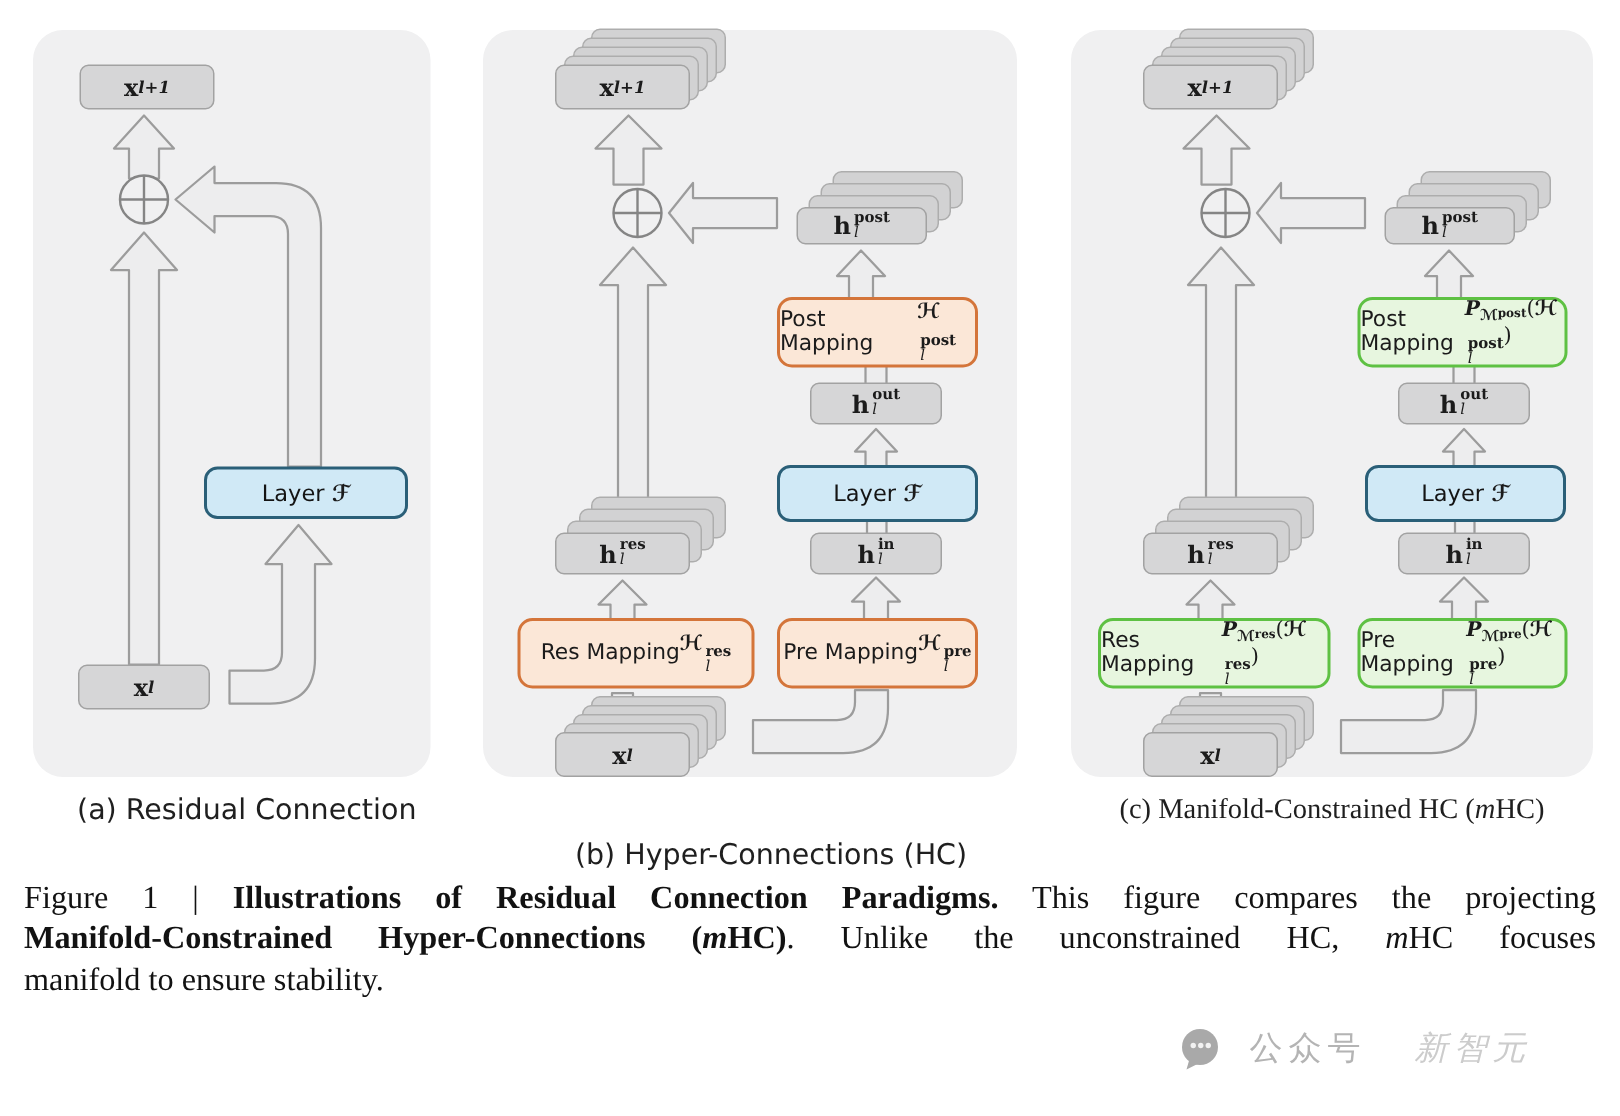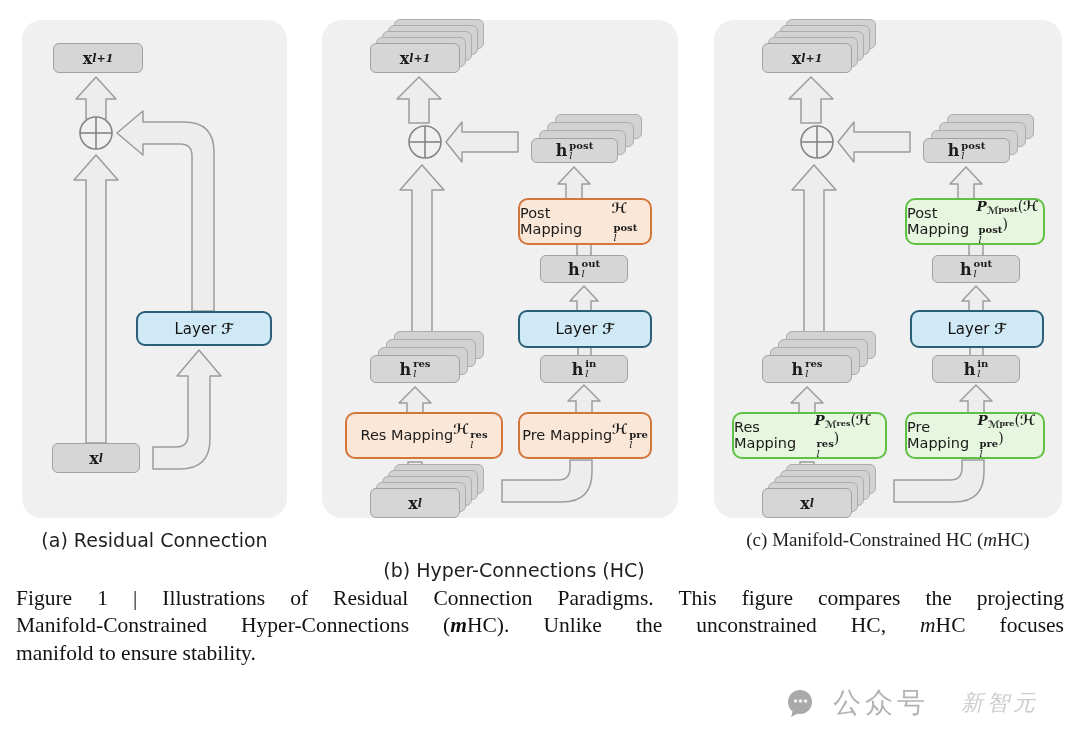--- a/index.html
+++ b/index.html
@@ -55,28 +55,28 @@
   .layer-sym{font-family:"DejaVu Sans",sans-serif;font-size:15px;font-weight:600;font-style:italic;}
 
   
   .pcap{position:absolute;top:529px;text-align:center;font-size:19px;font-weight:500;color:#1f1f1f;}
 
   
   #figcap{position:absolute;left:16px;top:585px;width:1048px;
           font-family:"Liberation Serif","DejaVu Serif",serif;font-size:21.5px;color:#121212;}
   #figcap .line{line-height:27.4px;text-align:justify;text-align-last:justify;}
   #figcap .line.last{text-align:left;text-align-last:left;}
-  #figcap .fb{font-weight:normal;}
+  #figcap .fb{font-weight:bold;}
   #figcap .fi{font-style:italic;}
   #figcap .fbi{font-weight:bold;font-style:italic;}
 
   
   #watermark{position:absolute;left:785px;top:684px;display:flex;align-items:center;gap:18px;
              pointer-events:none;}
-  #wm-t1{font-size:28px;color:#b4b4b4;letter-spacing:4px;}
+  #wm-t1{font-size:22px;color:#b4b4b4;letter-spacing:4px;}
   #wm-t2{font-size:22px;color:#cccccc;letter-spacing:4px;margin-left:14px;font-style:italic;}
 </style>
 </head>
 <body>
 
 <div id="screen">
 
   <div class="panel" id="panel-a">
     <svg width="265" height="498" viewBox="0 0 265 498">
       <polygon class="arr" points="74,57 94,79 84,79 84,99 64,99 64,79 54,79"></polygon>
@@ -339,21 +339,21 @@
         <div class="bcard x3"></div>
         <div class="bcard x2"></div>
         <div class="bcard x1"></div>
       <div class="front">
         <span class="mvar">x</span>
           <sub class="xsub">l</sub>
       </div>
     </div>
   </div>
 
-  <div class="pcap" style="left:22px;width:265px;">(a) Residual Connection</div>
+  <div class="pcap" style="left:32px;width:265px;">(a) Residual Connection</div>
   <div class="pcap" style="left:336px;width:356px;margin-top:30px;">(b) Hyper-Connections (HC)</div>
   <div class="pcap" style="left:698px;width:380px;font-family:Liberation Serif, serif;"><span>(c) Manifold-Constrained HC (</span><span class="fi" style="font-style:italic">m</span><span>HC)</span></div>
 
   <div id="figcap">
     <div class="line"><span>Figure 1 | </span><span class="fb">Illustrations of Residual Connection Paradigms.</span><span> This figure compares the projecting</span></div>
     <div class="line"><span class="fb">Manifold-Constrained Hyper-Connections (</span><span class="fbi">m</span><span class="fb">HC)</span><span>. Unlike the unconstrained HC, </span><span class="fi">m</span><span>HC focuses</span></div>
     <div class="line last"><span>manifold to ensure stability.</span></div>
   </div>
 
   <div id="watermark">

